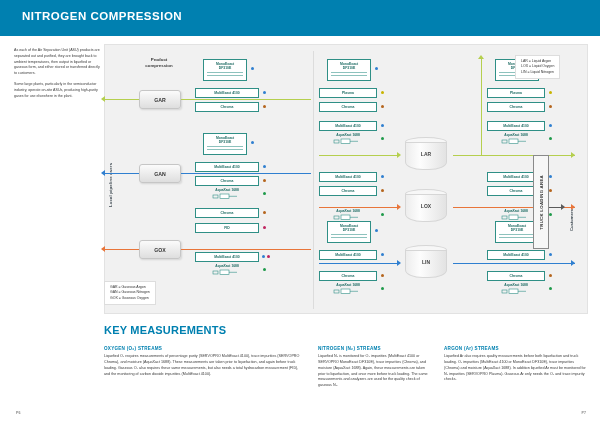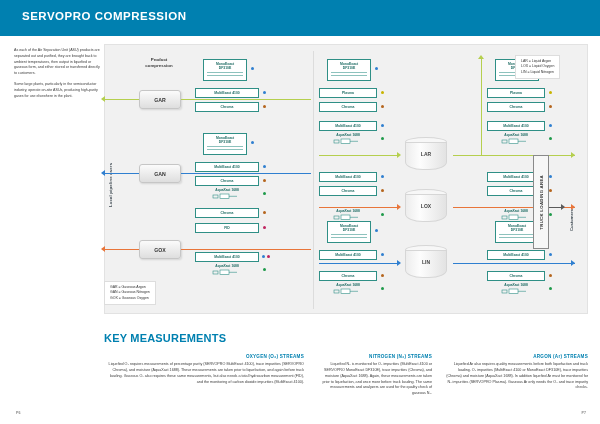--- a/index.html
+++ b/index.html
@@ -122,21 +122,21 @@
     border: 1px solid #8a8a8a; background: #f7f7f7;
     display: flex; align-items: center; justify-content: center;
   }
   .truckarea span {
     writing-mode: vertical-rl; transform: rotate(180deg);
     font-size: 4.3px; font-weight: bold; color: #333; letter-spacing: .3px;
   }
 
   
   .km {
-    position: absolute; left: 104px; top: 332px; width: 484px; height: 80px; text-align: right;
+    position: absolute; left: 104px; top: 324px; width: 484px; height: 80px;
   }
   .km-title {
     position: absolute; left: 0; top: 0;
     color: #0080b0; font-size: 11px; font-weight: bold; letter-spacing: .2px;
   }
   .col { position: absolute; top: 22px; }
   .col h4 {
     color: #0080b0; font-size: 4.6px; font-weight: bold; letter-spacing: .25px;
     margin-bottom: 3px;
   }
@@ -155,21 +155,21 @@
     position: absolute; writing-mode: vertical-rl; transform: rotate(180deg);
     font-size: 4.2px; font-weight: bold; color: #3f4a52;
   }
 </style>
 </head>
 <body>
 
 <div id="page">
 
   <div class="header">
-    <div class="header-title">SERVOPRO COMPRESSION</div>
+    <div class="header-title">NITROGEN COMPRESSION</div>
   </div>
 
   <div class="intro">
     <p>As each of the Air Separation Unit (ASU) products are separated out and purified, they are brought back to ambient temperatures, then output in liquefied or gaseous form, and either stored or transferred directly to customers.</p>
     <p>Some large plants, particularly in the semiconductor industry, operate on-site ASUs, producing high-purity gases for use elsewhere in the plant.</p>
   </div>
 
   <div class="diagram">
     <div class="diag-divider"></div>
 

